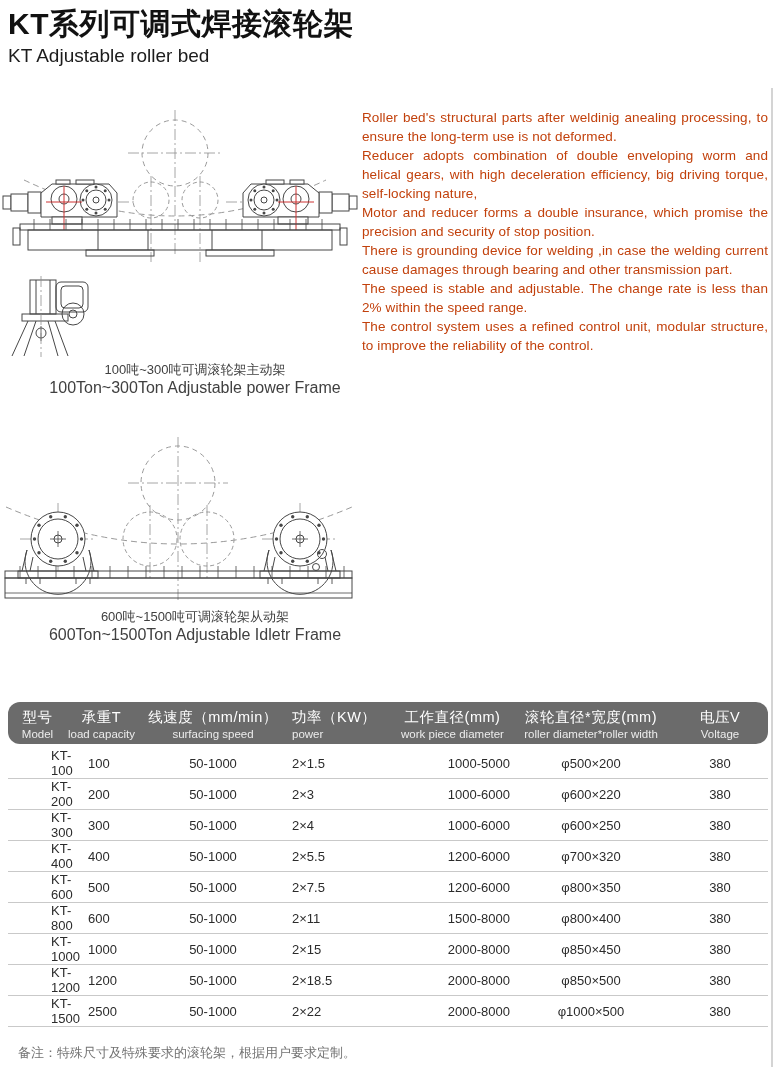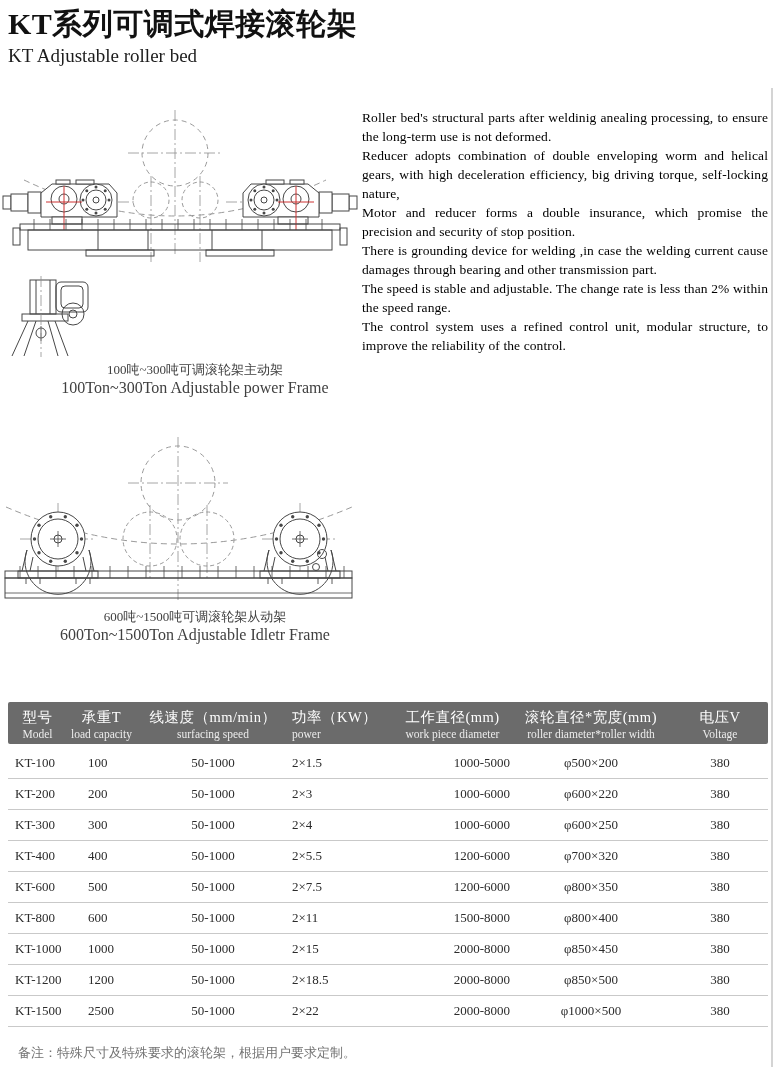--- a/index.html
+++ b/index.html
@@ -1,47 +1,47 @@
 <!DOCTYPE html>
 <html><head>
 <meta charset="utf-8">
 <style>
   html,body{margin:0;padding:0;background:#fff;}
   #page{
     position:relative; width:776px; height:1067px; background:#ffffff;
-    font-family:Liberation Serif, serif; color:#222; overflow:hidden;
+    font-family:Liberation Sans, sans-serif; color:#222; overflow:hidden;
   }
   
   .h1{position:absolute; left:8px; top:4px; font-size:30px; font-weight:bold; color:#111; letter-spacing:0.5px;}
   .h2{position:absolute; left:8px; top:45px; font-size:19px; font-weight:normal; color:#1c1c1c;}
   
   .text-col{position:absolute; left:362px; top:94px; width:406px;}
   .zh-block p{margin:0; font-size:13.5px; line-height:19.5px; text-align:justify; color:#333;}
   .en-block{margin-top:14px;}
-  .en-block p{margin:0; font-size:13.5px; line-height:19px; text-align:justify; color:#000000; letter-spacing:0.1px;}
+  .en-block p{margin:0; font-size:13.5px; line-height:19px; text-align:justify; color:#c2410c; letter-spacing:0.1px;}
   
   .fig1{position:absolute; left:0; top:98px;}
   .fig2{position:absolute; left:0; top:433px;}
   .cap{position:absolute; left:15px; width:360px; text-align:center; color:#404040;}
   .cap-zh1{top:361px; font-size:13px;}
   .cap-en1{top:379px; font-size:16px;}
   .cap-zh2{top:608px; font-size:13px;}
   .cap-en2{top:626px; font-size:16px;}
   
   .spec-table{position:absolute; left:8px; top:702px; width:760px;}
   .thead,.tr{display:grid; grid-template-columns:59px 69px 154px 105px 115px 162px 96px;}
-  .thead{background:#6b6b6b; color:#fff; height:42px; border-radius:2px; align-content:center; padding-top:2px; box-sizing:border-box;}
+  .thead{background:#6b6b6b; color:#fff; height:42px; border-radius:12px; align-content:center; padding-top:2px; box-sizing:border-box;}
   .th{text-align:center;}
   .th .th-zh{display:block; font-size:14.5px; line-height:19px; letter-spacing:0.5px;}
   .th .th-en{display:block; font-size:11.5px; line-height:14px; color:#ececec;}
   .th.c3{text-align:left; padding-left:2px;}
   .tbody{margin-top:4px;}
   .tr{height:31px; align-items:center; border-bottom:1px solid #c9c9c9; box-sizing:border-box;}
   .td{font-size:13px; color:#2b2b2b;}
-  .td.c0{padding-left:7px;}
+  .td.c0{padding-left:7px;margin-left:36px;}
   .td.c1{padding-left:21px;}
   .td.c2{text-align:center;}
   .td.c3{padding-left:2px;}
   .td.c4{padding-left:10px;text-align:right;}
   .td.c5,.td.c6{text-align:center;}
   
   .footnote{position:absolute; left:18px; top:1044px; font-size:13px; color:#737373;}
   .edge-line{position:absolute; left:771px; top:88px; width:2px; height:979px; background:#c9c9c9; opacity:.8;}
   svg{display:block;}
 </style>

